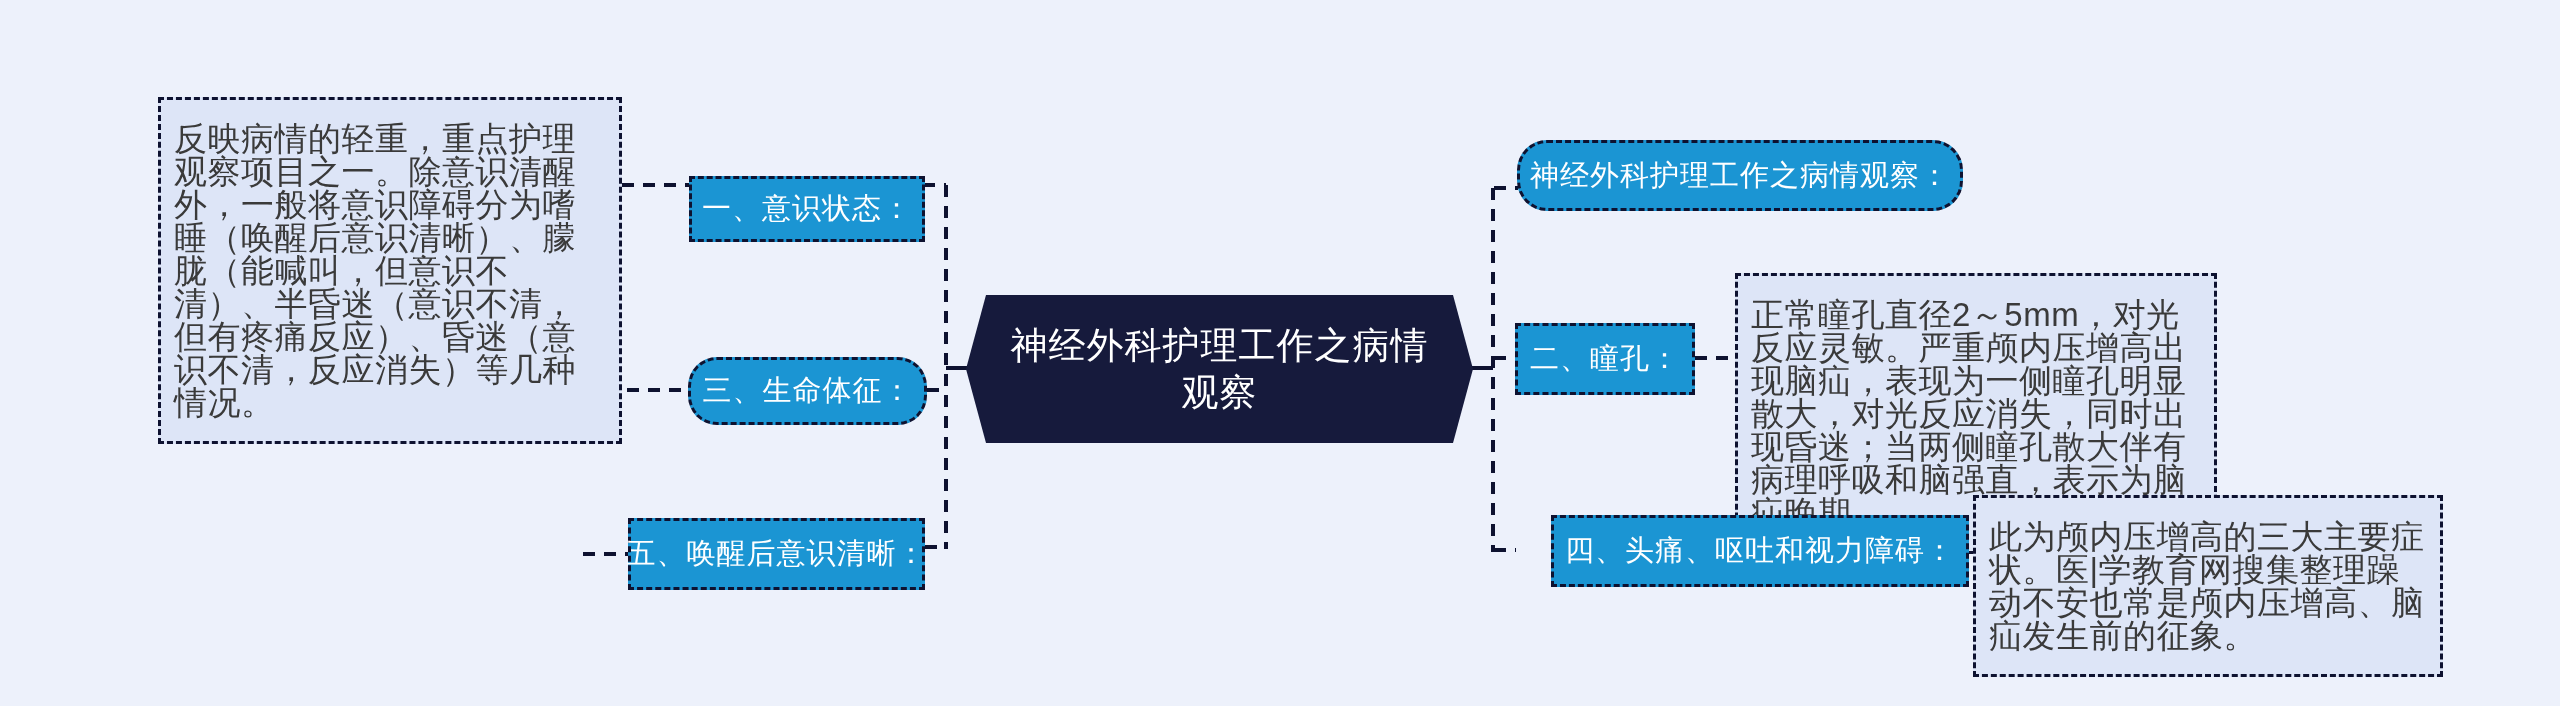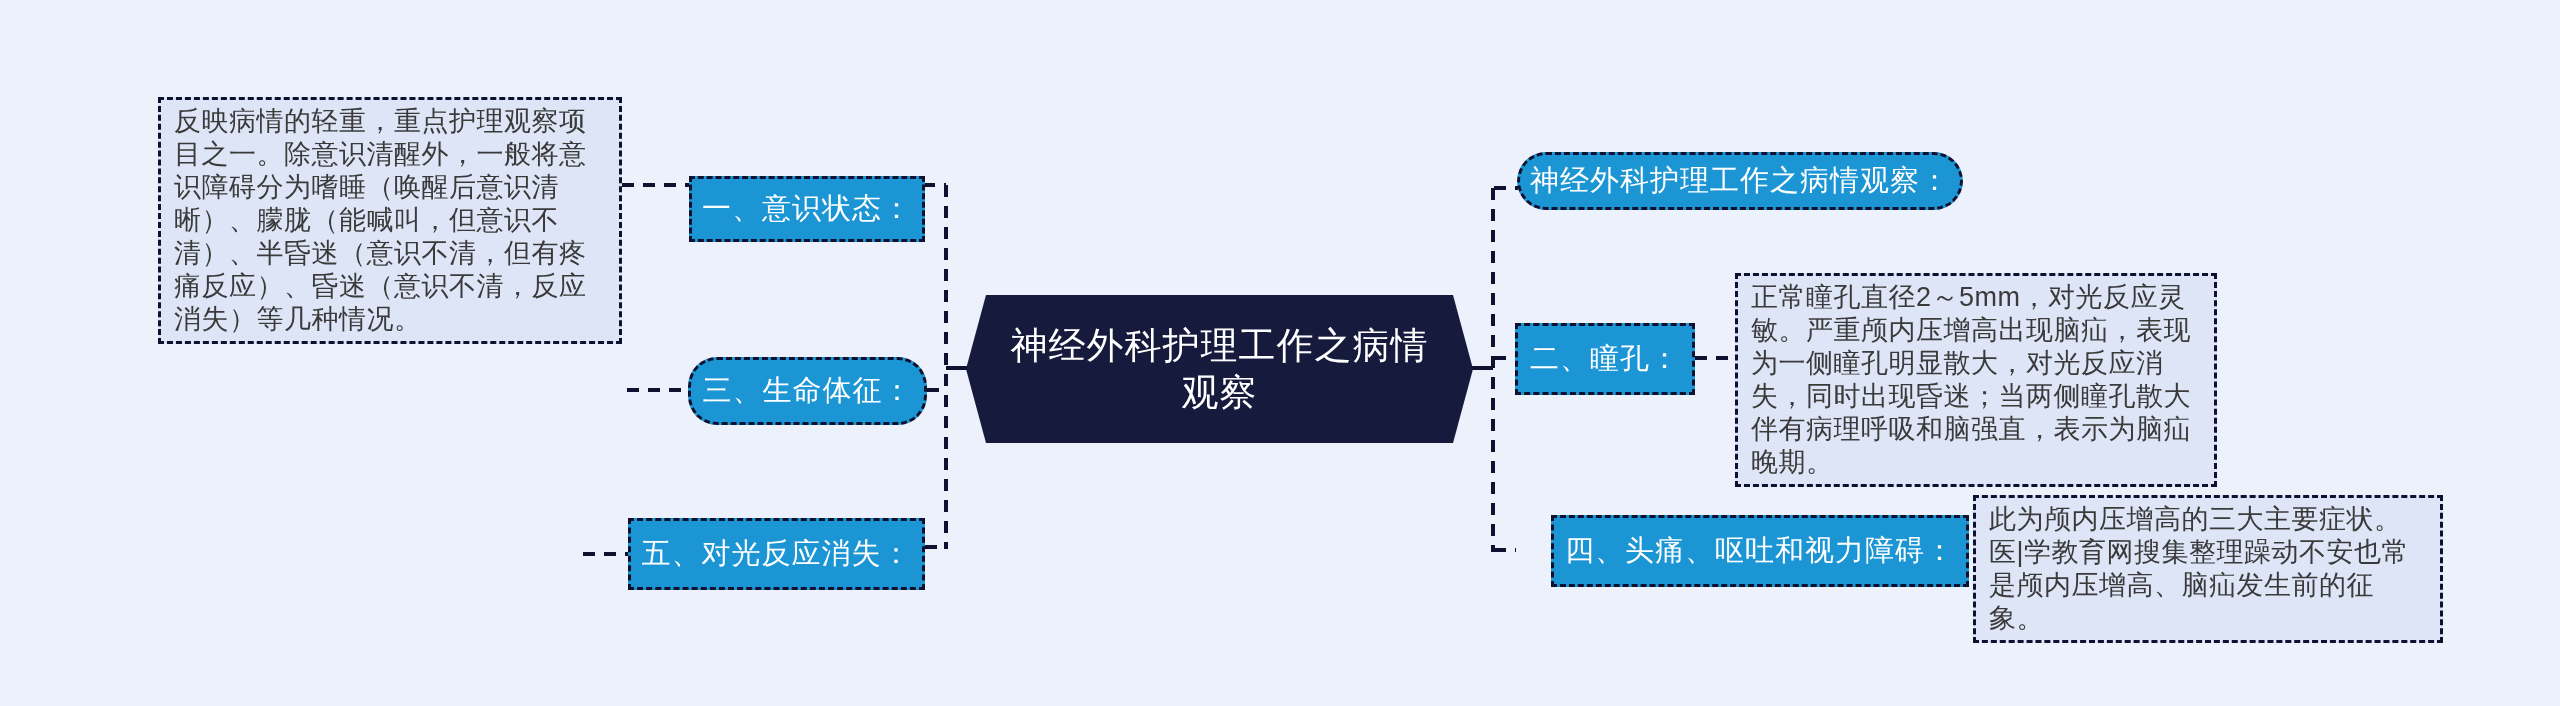--- a/index.html
+++ b/index.html
@@ -22,23 +22,23 @@
     position: relative;
     width: 2560px; height: 706px;
     background: var(--canvas-bg);
   }
   
   .note {
     position: absolute;
     background: var(--note-bg);
     border: 3px dashed var(--dash);
     color: var(--note-text);
-    font-size: 27px;
+    font-size: 33px;
     line-height: 33px;
-    padding: 5px 13px;
+    padding: 22px 13px;
     letter-spacing: 0.5px;
   }
   
   .node {
     position: absolute;
     background: var(--node-blue);
     border: 3px dashed var(--dash);
     color: var(--node-text);
     font-size: 29px;
     display: flex;
@@ -80,21 +80,21 @@
   .note-consciousness { left: 158px; top: 97px;  width: 464px; min-height: 175px; }
   .note-vitals        { left: 157px; top: 320px; width: 470px; min-height: 143px; }
   .note-limb          { left: 98px;  top: 513px; width: 485px; min-height: 82px; }
   .note-pupils        { left: 1735px; top: 273px; width: 482px; min-height: 170px; }
   .note-headache      { left: 1973px; top: 495px; width: 470px; min-height: 112px; }
 
   
   .node-consciousness { left: 689px;  top: 152px; width: 236px; height: 66px; margin-top: 24px; }
   .node-vitals        { left: 688px;  top: 357px; width: 239px; height: 68px; border-radius: 29px; }
   .node-limb          { left: 628px;  top: 518px; width: 297px; height: 72px; }
-  .node-overview      { left: 1517px; top: 152px; width: 446px; height: 58px; border-radius: 30px; }
+  .node-overview      { left: 1517px; top: 140px; width: 446px; height: 71px; border-radius: 30px; }
   .node-pupils        { left: 1515px; top: 323px; width: 180px; height: 72px; }
   .node-headache      { left: 1515px; top: 515px; width: 418px; height: 72px; margin-left: 36px; }
 
   
   .trunk-left   { left: 944px;  top: 185px; height: 364px; }
   .trunk-right  { left: 1491px; top: 188px; height: 364px; }
   .stub-n1      { left: 923px;  top: 183px; width: 23px; }
   .stub-n3      { left: 927px;  top: 388px; width: 19px; }
   .stub-n5      { left: 925px;  top: 545px; width: 21px; }
   .stub-ntr     { left: 1494px; top: 186px; width: 24px; }
@@ -129,21 +129,21 @@
   <div class="conn h link-pupils"></div>
   <div class="conn h link-head"></div>
 
   <div class="note note-consciousness">反映病情的轻重，重点护理观察项目之一。除意识清醒外，一般将意识障碍分为嗜睡（唤醒后意识清晰）、朦胧（能喊叫，但意识不清）、半昏迷（意识不清，但有疼痛反应）、昏迷（意识不清，反应消失）等几种情况。</div>
 
   <div class="note note-pupils">正常瞳孔直径2～5mm，对光反应灵敏。严重颅内压增高出现脑疝，表现为一侧瞳孔明显散大，对光反应消失，同时出现昏迷；当两侧瞳孔散大伴有病理呼吸和脑强直，表示为脑疝晚期。</div>
   <div class="note note-headache">此为颅内压增高的三大主要症状。医|学教育网搜集整理躁动不安也常是颅内压增高、脑疝发生前的征象。</div>
 
   <div class="node node-consciousness">一、意识状态：</div>
   <div class="node node-vitals">三、生命体征：</div>
-  <div class="node node-limb">五、对光反应消失：</div>
+  <div class="node node-limb">五、唤醒后意识清晰：</div>
 
   <div class="node node-overview">神经外科护理工作之病情观察：</div>
   <div class="node node-pupils">二、瞳孔：</div>
   <div class="node node-headache">四、头痛、呕吐和视力障碍：</div>
 
   <div class="center-topic">
     <span>神经外科护理工作之病情观察</span>
   </div>
 
 </div>

